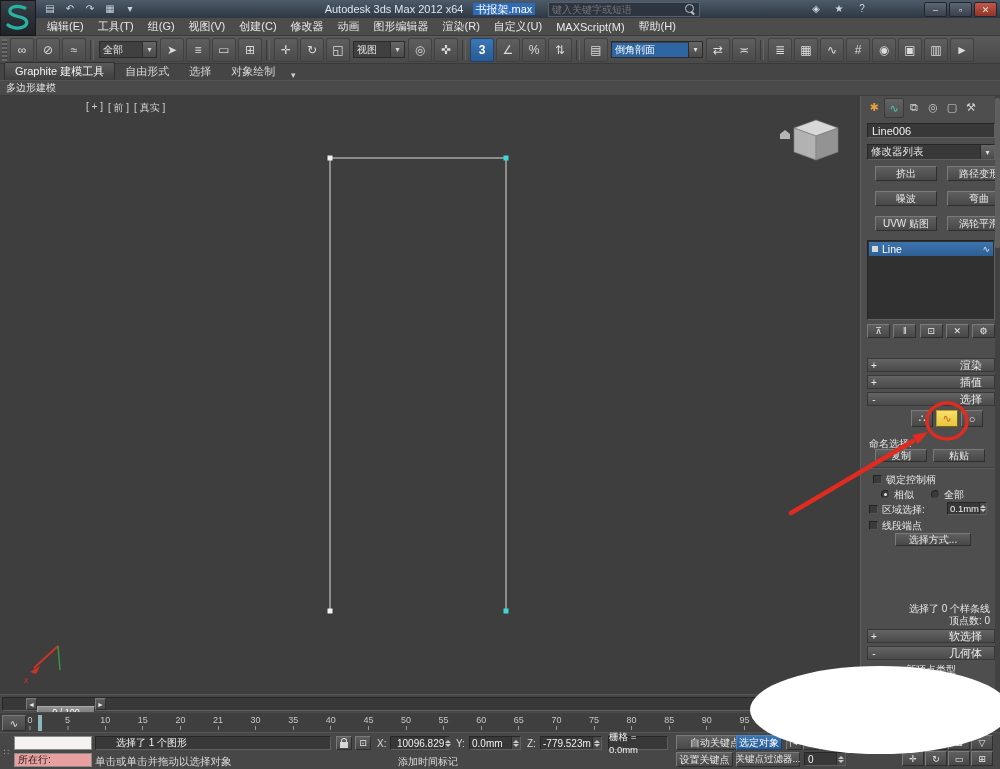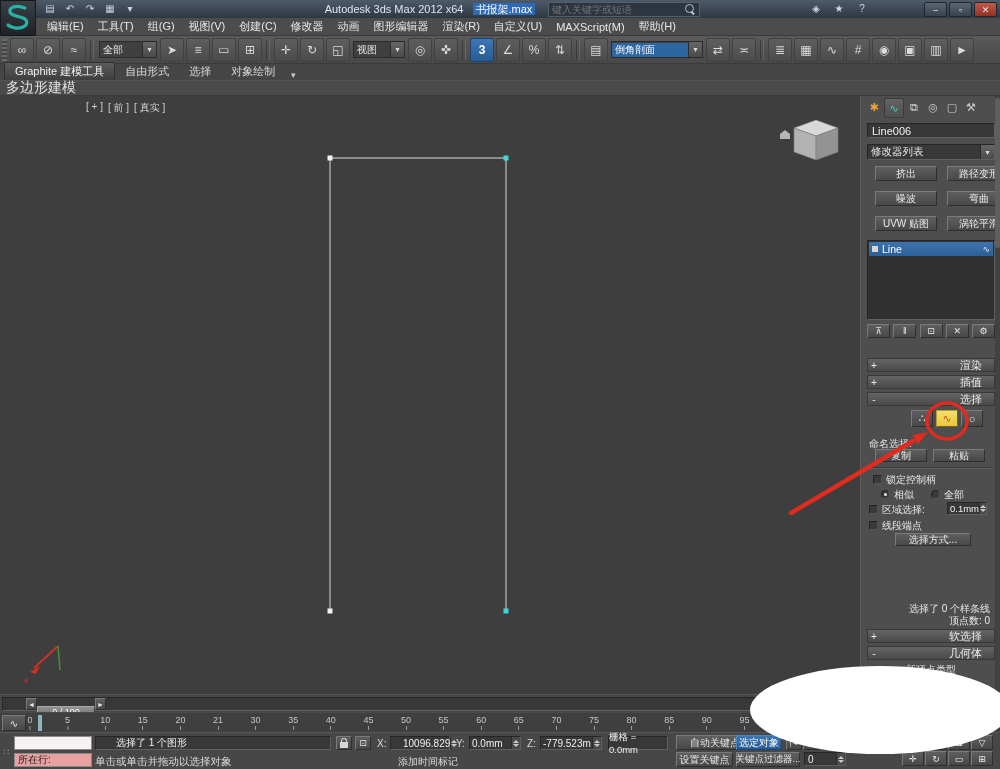--- a/index.html
+++ b/index.html
@@ -54,21 +54,21 @@
   
   #ribbonrow{position:absolute;left:0;top:64px;width:1000px;height:17px;background:#454545;
              border-bottom:1px solid #555;display:flex;align-items:flex-end;box-sizing:border-box;}
   #ribbon-tabs{display:flex;align-items:flex-end;padding-left:4px;}
   .rtab{padding:1px 10px;font-size:11px;color:#d8d8d8;}
   .rtab.active{background:linear-gradient(#5a5a5a,#3f3f3f);border:1px solid #2f2f2f;border-bottom:none;
                border-radius:2px 2px 0 0;color:#f2f2f2;}
   .rmin{width:16px;text-align:center;font-size:9px;color:#ccc;}
   #ribbonsub{position:absolute;left:0;top:81px;width:1000px;height:15px;background:#4a4a4a;
              border-bottom:1px solid #3c3c3c;display:flex;align-items:center;box-sizing:border-box;}
-  #ribbonsub span{padding-left:6px;font-size:14px;color:#e0e0e0;}
+  #ribbonsub span{padding-left:6px;font-size:10px;color:#e0e0e0;}
   
   #viewport{position:absolute;left:0;top:96px;width:860px;height:598px;background:#3e3e3e;}
   #vplabels{position:absolute;left:86px;top:5px;display:flex;gap:5px;font-size:10px;color:#d2d2d2;}
   
   #panel{position:absolute;left:860px;top:96px;width:140px;height:598px;background:#4e4e4e;
          border-left:1px solid #5e5e5e;box-sizing:border-box;}
   #panel-tabs{position:absolute;left:4px;top:2px;display:flex;gap:1px;}
   .ptab{width:18px;height:18px;display:flex;align-items:center;justify-content:center;font-size:11px;
         color:#cfcfcf;border-radius:2px;}
   .ptab.active{background:linear-gradient(#636363,#505050);border:1px solid #3a3a3a;}
@@ -445,21 +445,21 @@
     <div id="mlpink">所在行:</div>
 
     <div class="sfield sunk" style="left:95px;top:3px;width:236px;padding-left:20px">选择了 1 个图形</div>
     <div class="b3" style="position:absolute;left:336px;top:3px;width:16px;height:14px">
         <span class="padlock"></span>
       </div>
     <div class="b3" style="position:absolute;left:355px;top:3px;width:16px;height:14px;font-size:9px">⊡</div>
 
     <span class="slabel" style="left:377px;top:5px">X:</span>
     <div class="sfield sunk" style="left:390px;top:3px;width:60px">
-      <span style="flex:1;padding-left:12px">10096.829</span>
+      <span style="flex:1;padding-left:6px">10096.829</span>
       <span class="spin">
           <i class="up"></i>
           <i class="dn"></i>
         </span>
     </div>
     <span class="slabel" style="left:456px;top:5px">Y:</span>
     <div class="sfield sunk" style="left:469px;top:3px;width:52px">
       <span style="flex:1;padding-left:2px">0.0mm</span>
       <span class="spin">
           <i class="up"></i>

